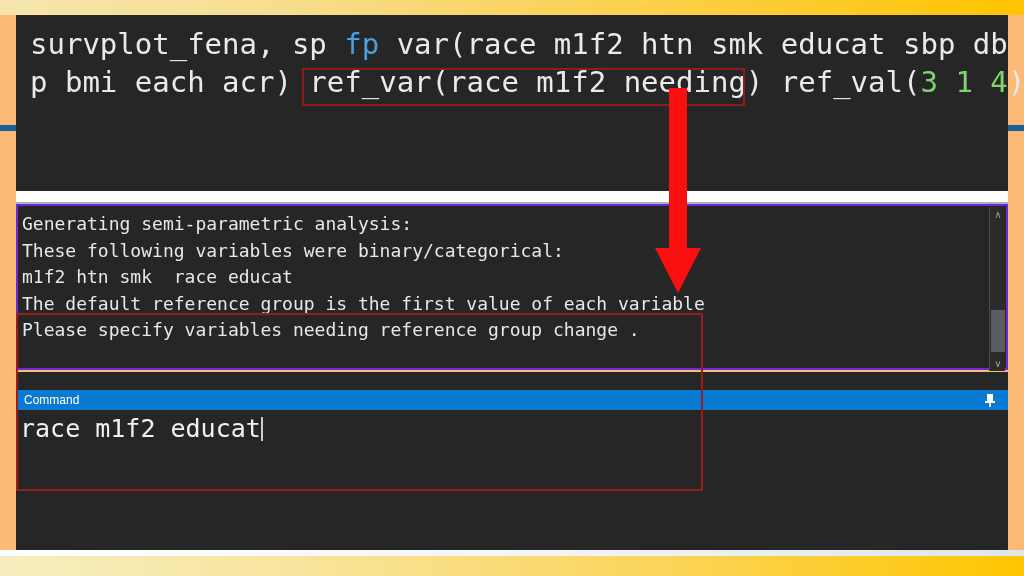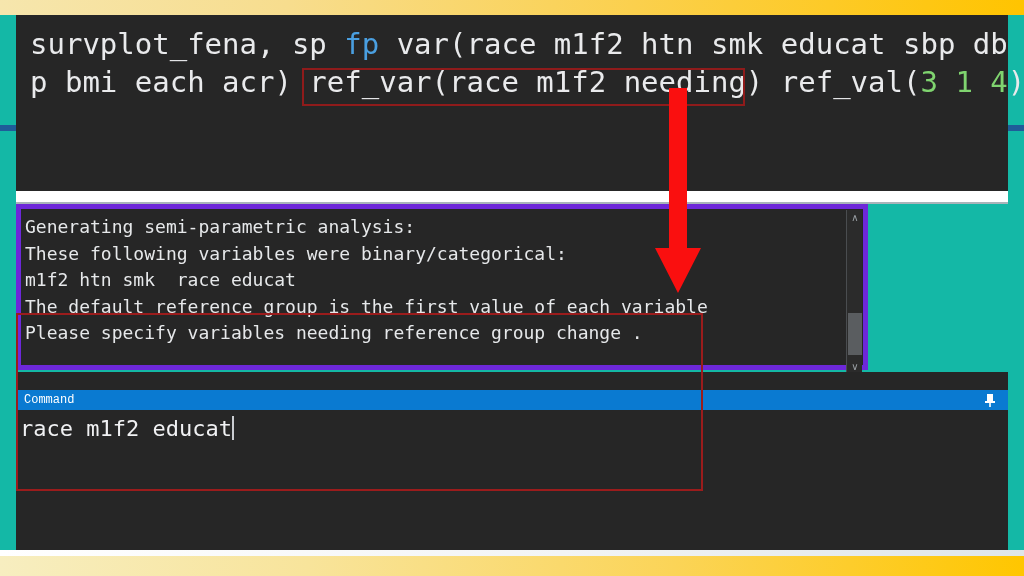--- a/index.html
+++ b/index.html
@@ -5,21 +5,21 @@
   * { box-sizing: border-box; margin: 0; padding: 0; }
   html, body {
     width: 1024px; height: 576px;
     background: #ffffff;
     font-family: "DejaVu Sans Mono", "Liberation Mono", monospace;
     overflow: hidden;
   }
   #slide {
     position: relative;
     width: 1024px; height: 576px;
-    background: #14b8a6;
+    background: #fdba74;
     overflow: hidden;
   }
 
   
   .band-top {
     position: absolute; left: 0; top: 0; width: 1024px; height: 15px;
     background: linear-gradient(90deg, #f6e6ad 0%, #f7dd8e 28%, #fbd04d 62%, #ffc400 100%);
   }
   .band-bottom {
     position: absolute; left: 0; bottom: 0; width: 1024px; height: 20px;
@@ -72,23 +72,23 @@
     width: 992px; height: 12px; background: #ffffff;
   }
   .gap-line {
     position: absolute; left: 16px; top: 202px;
     width: 992px; height: 2px; background: #a9b4ba;
   }
 
   
   .results-panel {
     position: absolute; left: 16px; top: 204px;
-    width: 852px; height: 166px;
+    width: 992px; height: 166px;
     background: #262626;
-    border: 5px solid #6d28d9;
+    border: 2px solid #6d28d9;
   }
   .results-text {
     position: absolute; left: 4px; top: 5px;
     width: 960px;
     color: #e6e8ea;
     font-size: 18px;
     line-height: 26.5px;
     white-space: pre;
   }
   
@@ -116,29 +116,29 @@
     background: #262626;
   }
   .cmd-title {
     position: absolute; left: 0; top: 18px;
     width: 992px; height: 20px;
     background: #0a7ad1;
   }
   .cmd-title-text {
     position: absolute; left: 8px; top: 2px;
     color: #ffffff; font-size: 12px; line-height: 16px;
-    font-family: Liberation Mono, monospace;
+    font-family: Liberation Sans, sans-serif;
   }
   .cmd-pin {
     position: absolute; right: 10px; top: 1px;
     width: 16px; height: 18px;
   }
   .cmd-input {
     position: absolute; left: 4px; top: 42px;
-    color: #f0f1f3; font-size: 22px; line-height: 30px;
+    color: #f0f1f3; font-size: 25px; line-height: 30px;
     white-space: pre;
   }
   .caret-cmd {
     display: inline-block; width: 2px; height: 24px;
     background: #c9ccd0; vertical-align: -4px;
   }
 
   
   .hl-box-results {
     position: absolute; left: 16px; top: 313px;

